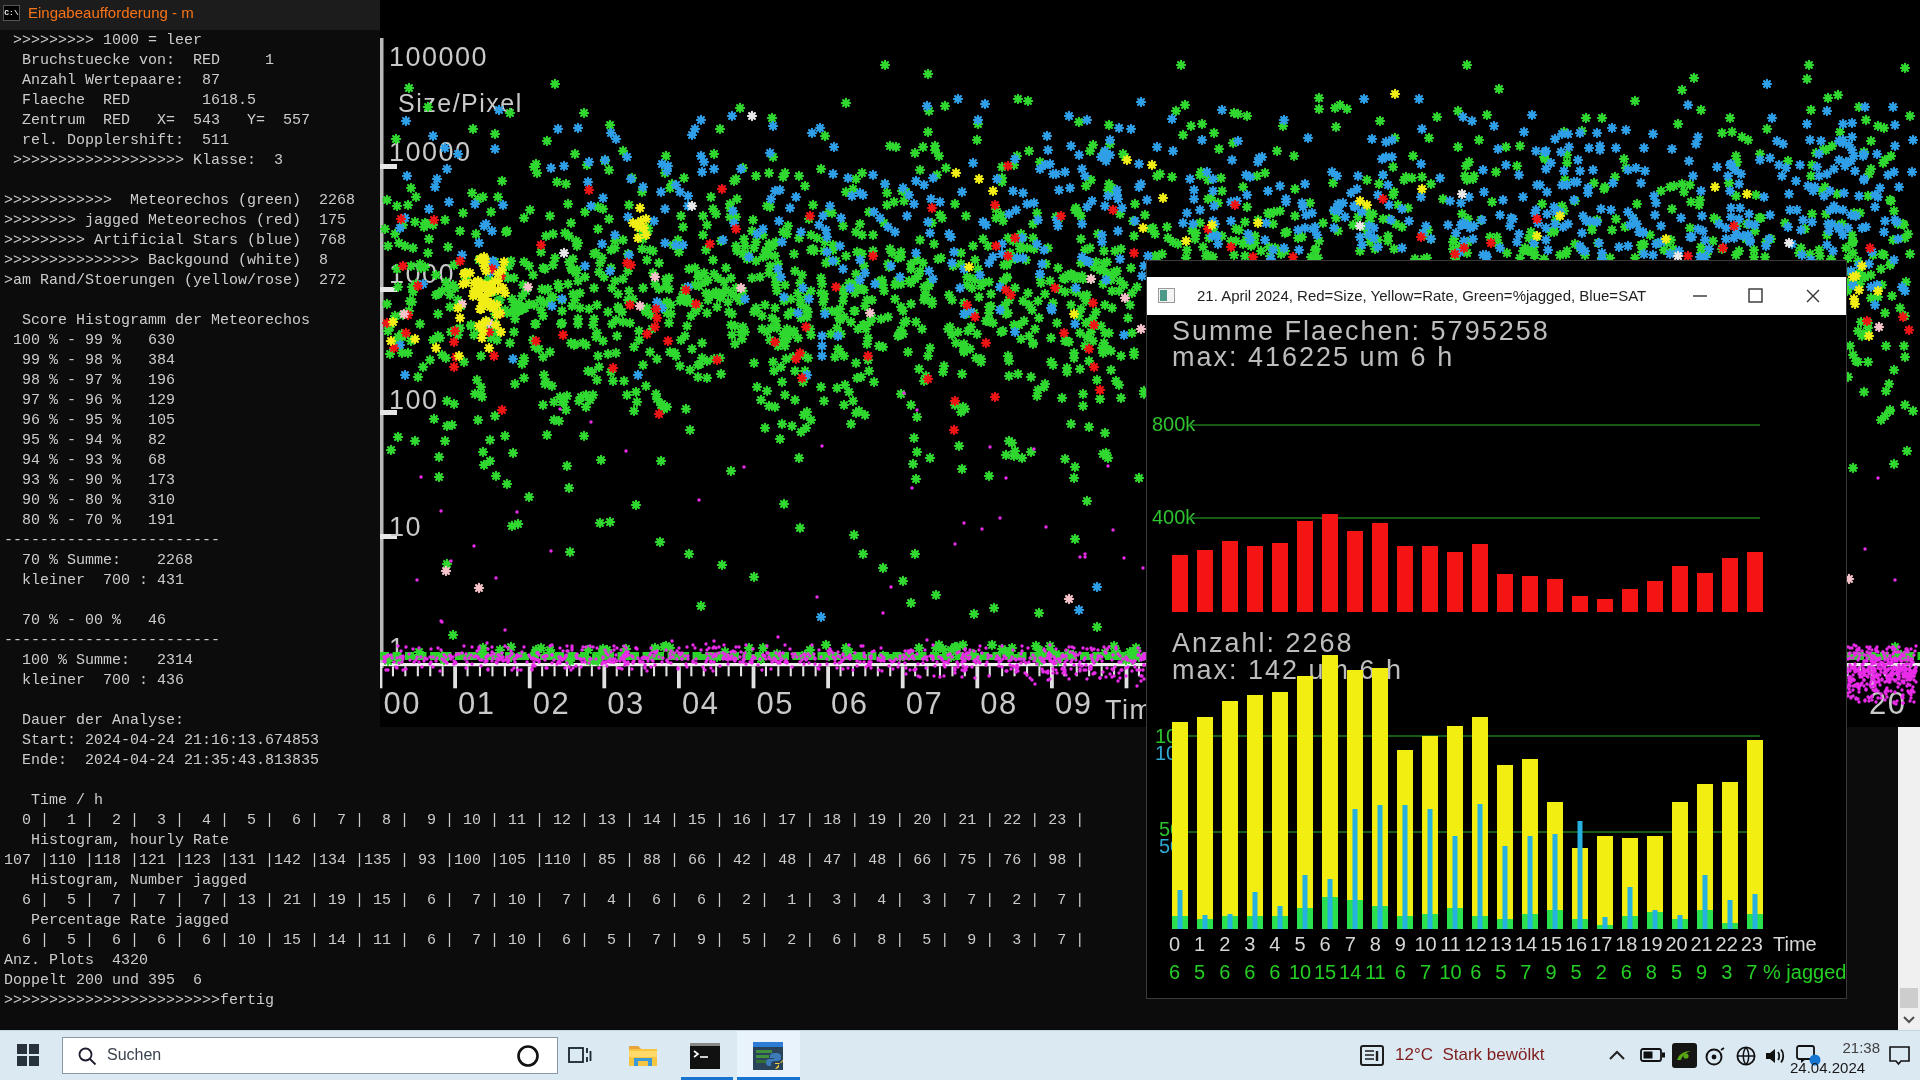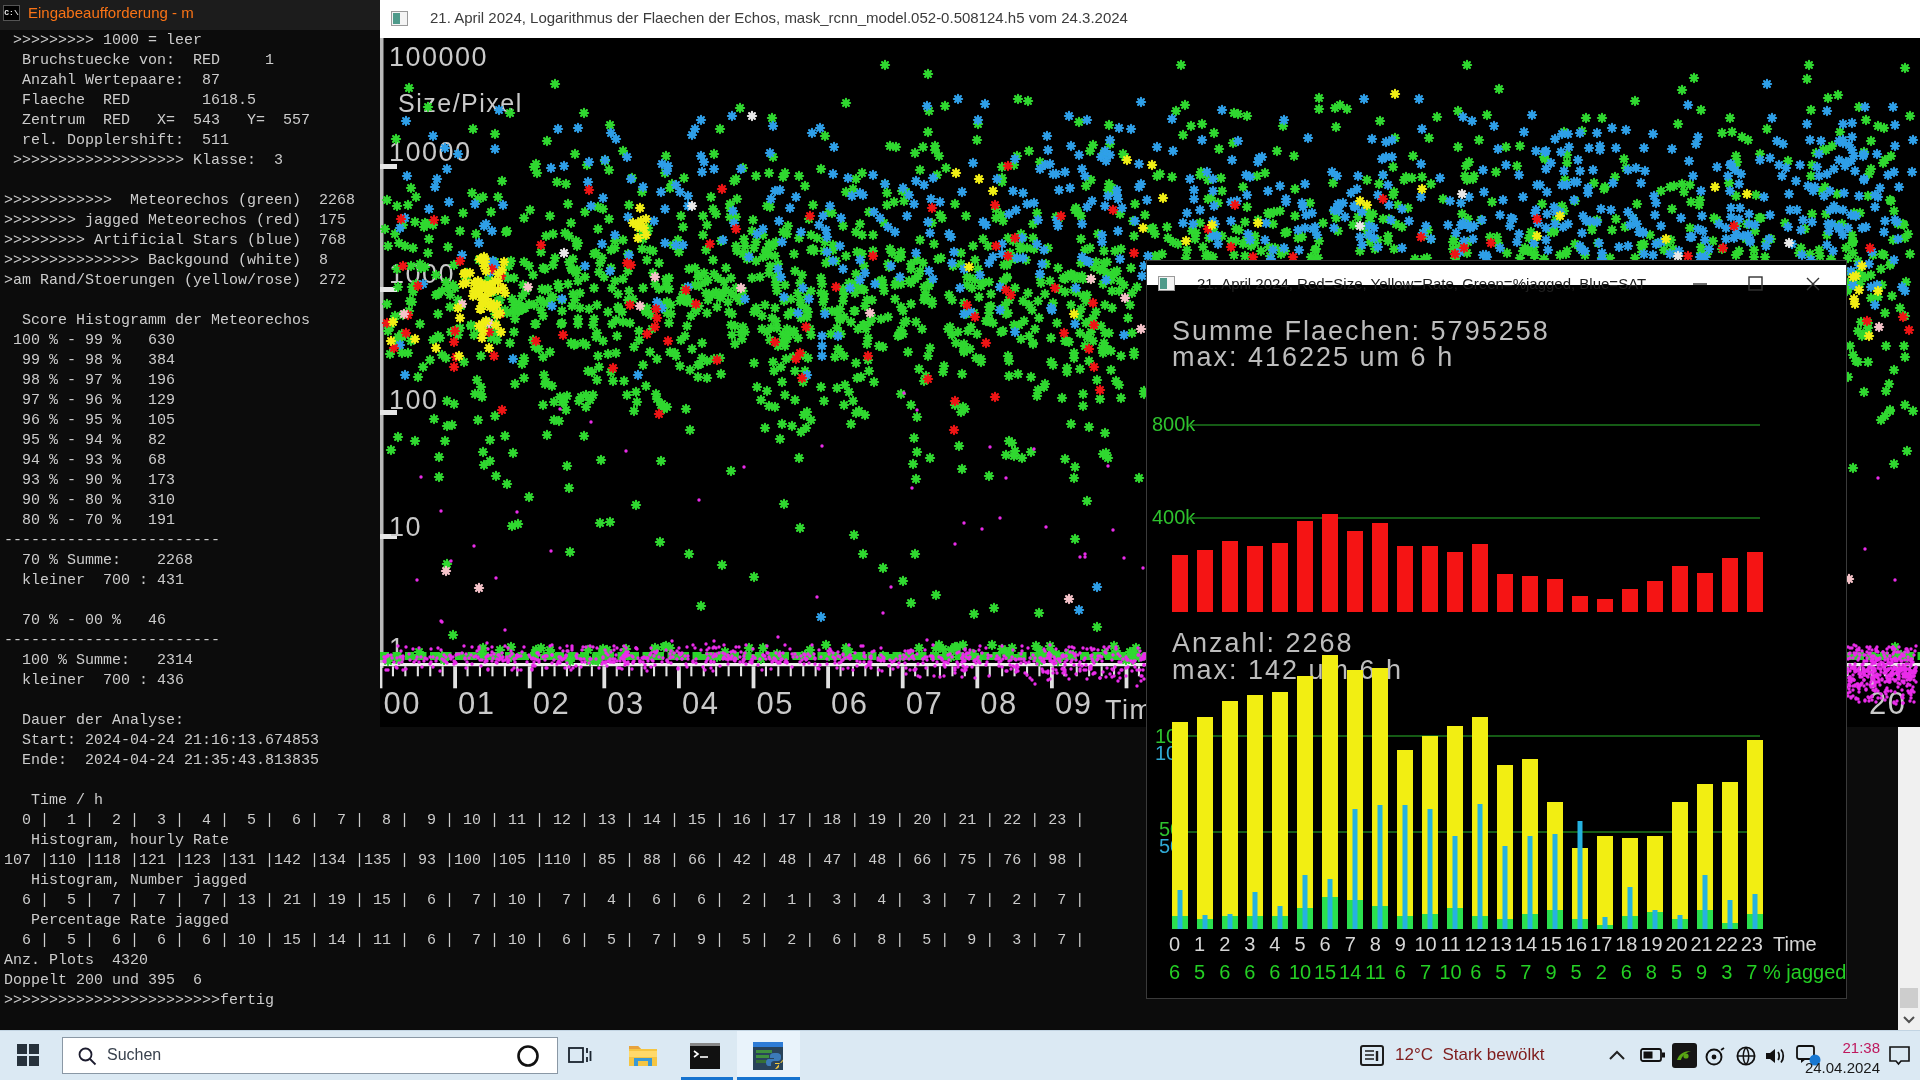--- a/index.html
+++ b/index.html
@@ -71,26 +71,20 @@
 
   <div class="abs" style="left:1898px;top:0;width:22px;height:1030px;background:#f0f0f0;">
     <div class="abs" style="left:2px;top:988px;width:18px;height:20px;background:#cdcdcd;"></div>
     <svg class="abs" style="left:0;top:1008px;" width="22" height="22">
         <path d="M6 9l5 5 5-5" stroke="#505050" stroke-width="2" fill="none"></path>
       </svg>
   </div>
 </div>
 
 <div class="abs" style="left:380px;top:0;width:1540px;height:727px;background:#000;">
-  <div class="tbar abs" style="left:0;top:0;width:100%;height:38px;">
-    <div class="ticon">
-        <i></i>
-      </div>
-    <div class="abs" style="left:50px;top:9px;font:15px 'Liberation Sans';color:#3c3c3c;">21. April 2024, Logarithmus der Flaechen der Echos, mask_rcnn_model.052-0.508124.h5 vom 24.3.2024</div>
-  </div>
   <svg class="abs" style="left:0;top:38px;" width="1540" height="689" viewBox="0 0 1540 689">
     <defs>
       <g id="s" stroke-width="2.2" stroke-linecap="round">
         <path d="M-4.1 0H4.1M0 -4.1V4.1" stroke="currentColor"></path>
         <path d="M-2.9 -2.9L2.9 2.9M-2.9 2.9L2.9 -2.9" stroke="currentColor"></path>
         <circle r="1.9" fill="currentColor" stroke="none"></circle>
       </g>
       <circle id="d" r="1.7" fill="currentColor"></circle>
     </defs>
     <rect x="0" y="0" width="3.5" height="630" fill="#b9b9b9"></rect>
@@ -4105,21 +4099,21 @@
         <use href="#d" x="546" y="630"></use>
         <use href="#d" x="710" y="631"></use>
         <use href="#d" x="108" y="631"></use>
         <use href="#d" x="201" y="629"></use>
         <use href="#d" x="440" y="627"></use>
       </g>
   </svg>
 </div>
 
 <div class="abs" style="left:1147px;top:261px;width:699px;height:737px;background:#000;box-shadow:0 0 0 1px #3a3a3a;">
-  <div class="tbar abs" style="left:0;top:4px;width:100%;height:20px;">
+  <div class="tbar abs" style="left:0;top:16px;width:100%;height:38px;">
     <div class="ticon">
         <i></i>
       </div>
     <div class="abs" style="left:50px;top:10px;font:15px 'Liberation Sans';color:#1f1f1f;">21. April 2024, Red=Size, Yellow=Rate, Green=%jagged, Blue=SAT</div>
     <svg class="abs" style="left:540px;top:0;" width="159" height="38">
       <path d="M6 19h14" stroke="#333" stroke-width="1.4"></path>
       <rect x="62" y="12" width="13" height="13" fill="none" stroke="#333" stroke-width="1.4"></rect>
       <path d="M120 13l12 12m0-12l-12 12" stroke="#333" stroke-width="1.4"></path>
     </svg>
   </div>
@@ -4375,19 +4369,19 @@
   <svg class="abs" style="left:1763px;top:13px;" width="26" height="24">
     <path d="M3 9v6h4l5 4V5L7 9z" fill="#111"></path>
     <path d="M15 8c1.6 1.8 1.6 6.2 0 8M18 5.5c3 3.2 3 9.8 0 13" fill="none" stroke="#111" stroke-width="1.8"></path>
   </svg>
   <svg class="abs" style="left:1795px;top:12px;" width="28" height="26">
     <rect x="2" y="3" width="17" height="13" rx="2" fill="none" stroke="#111" stroke-width="1.8"></rect>
     <path d="M6 16v4l5-4z" fill="#111"></path>
     <circle cx="20" cy="17" r="5.5" fill="#1677d2"></circle>
   </svg>
 
-  <div class="abs" style="left:1824px;top:7px;width:56px;text-align:right;font:15px 'Liberation Sans';color:#be185d;line-height:20px;">21:38</div>
-  <div class="abs" style="left:1790px;top:27px;width:90px;text-align:right;font:15px 'Liberation Sans';color:#191919;line-height:20px;">24.04.2024</div>
+  <div class="abs" style="left:1824px;top:7px;width:56px;text-align:right;font:15px 'Liberation Sans';color:#404040;line-height:20px;">21:38</div>
+  <div class="abs" style="left:1790px;top:27px;width:90px;font:15px 'Liberation Sans';color:#191919;line-height:20px;">24.04.2024</div>
 
   <svg class="abs" style="left:1888px;top:14px;" width="24" height="22">
     <path d="M2 2h19v14h-8l-2.5 3-2.5-3H2z" fill="none" stroke="#111" stroke-width="1.6"></path>
   </svg>
 </div>
 
 </body></html>

